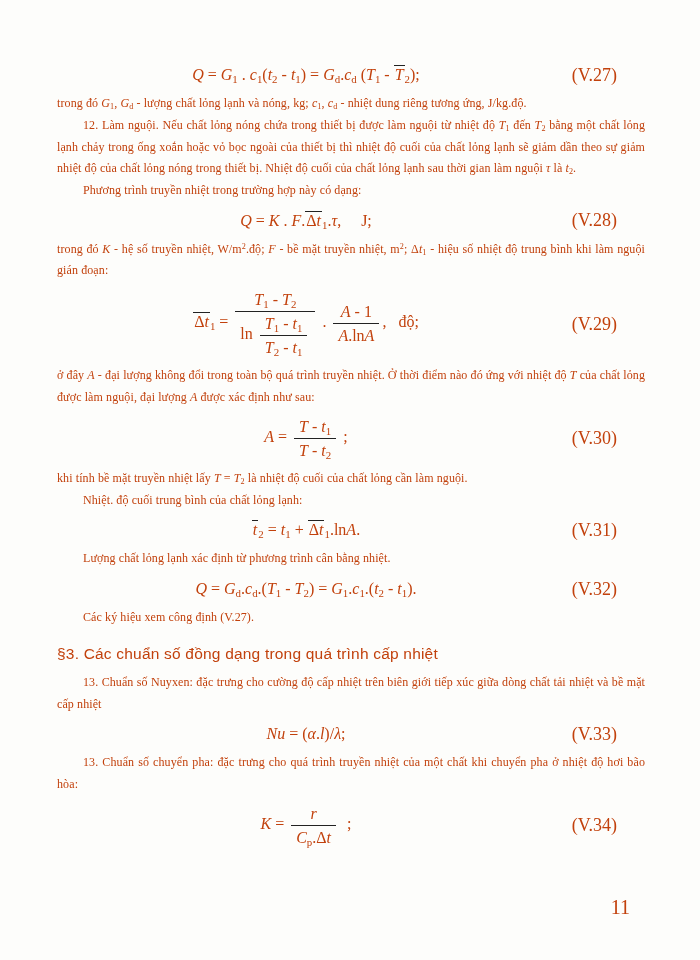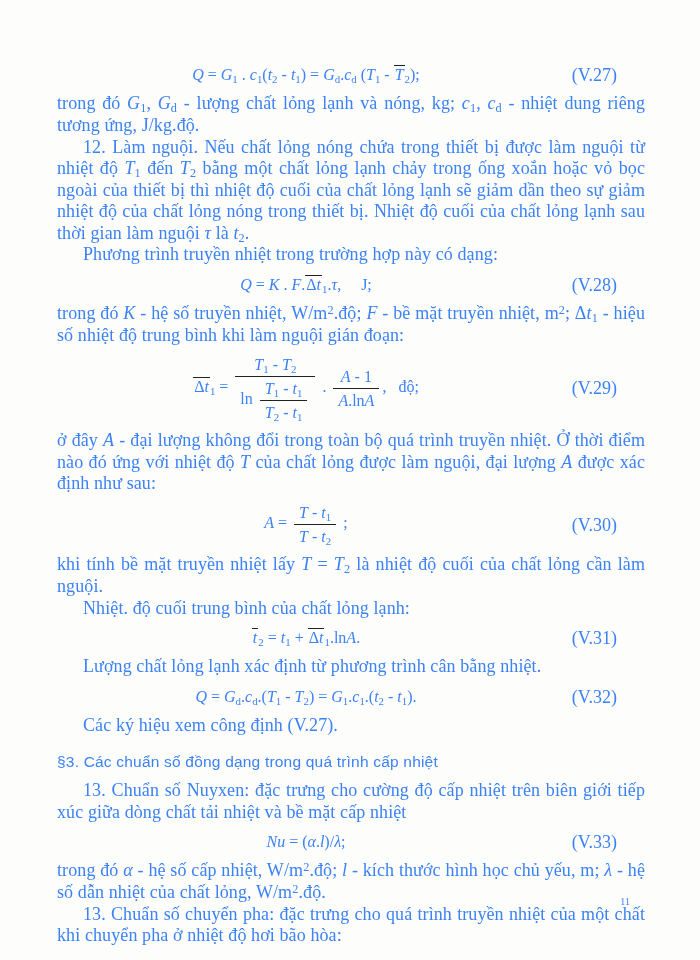--- a/index.html
+++ b/index.html
@@ -1,23 +1,23 @@
 <!DOCTYPE html>
 <html><head>
 <meta charset="utf-8">
 <style>
   html,body{margin:0;padding:0;background:#e8e8e8;}
   .page{
     position:relative;width:700px;height:960px;margin:0 auto;
-    background:#fdfdfb;color:#3b82f6;overflow:hidden;
+    background:#fdfdfb;color:#c2410c;overflow:hidden;
     font-family:"Liberation Serif", serif;
   }
   .content{position:absolute;left:57px;right:55px;top:56px;}
   .para{
-    margin:0;font-size:18px;line-height:21.6px;text-align:justify;
+    margin:0;font-size:12px;line-height:21.6px;text-align:justify;
     letter-spacing:.1px;
   }
   .para.indent{text-indent:26px;}
   .heading{
     margin:16px 0 9px 0;font-family:"Liberation Sans", sans-serif;
     font-weight:normal;font-size:15.5px;letter-spacing:.2px;text-align:left;
   }
   .formula{
     position:relative;text-align:center;margin:8px 0;font-size:16px;
     line-height:1.25;padding-right:90px;
@@ -34,21 +34,21 @@
     display:inline-block;border-top:1.3px solid #222;
     padding:1px 1px 0 1px;line-height:1.05;
   }
   .frac{
     display:inline-block;vertical-align:middle;text-align:center;
     margin:0 3px;line-height:1.2;
   }
   .frac > .num{display:block;border-bottom:1.3px solid #222;padding:0 5px 2px;}
   .frac > .den{display:block;padding:2px 5px 0;}
   .page-number{
-    position:absolute;right:70px;top:896px;font-size:10px;
+    position:absolute;right:70px;top:896px;font-size:20px;
     font-family:"Liberation Serif", serif;
   }
 </style>
 </head>
 <body>
 
 <div class="page">
   <div class="content">
       <div class="formula"><span class="fbody"><i>Q</i> = <i>G</i><sub>1</sub> . <i>c</i><sub>1</sub>(<i>t</i><sub>2</sub> - <i>t</i><sub>1</sub>) = <i>G</i><sub>d</sub>.<i>c</i><sub>d</sub> (<i>T</i><sub>1</sub> - <span class="bar"><i>T</i></span><sub>2</sub>);</span><span class="ftag">(V.27)</span></div>
       <p class="para">trong đó <i>G</i><sub>1</sub>, <i>G</i><sub>d</sub> - lượng chất lỏng lạnh và nóng, kg; <i>c</i><sub>1</sub>, <i>c</i><sub>d</sub> - nhiệt dung riêng tương ứng, J/kg.độ.</p>
@@ -61,18 +61,17 @@
       <div class="formula"><span class="fbody"><i>A</i> = <span class="frac"><span class="num"><i>T</i> - <i>t</i><sub>1</sub></span><span class="den"><i>T</i> - <i>t</i><sub>2</sub></span></span> ;</span><span class="ftag">(V.30)</span></div>
       <p class="para">khi tính bề mặt truyền nhiệt lấy <i>T</i> = <i>T</i><sub>2</sub> là nhiệt độ cuối của chất lỏng cần làm nguội.</p>
       <p class="para indent">Nhiệt. độ cuối trung bình của chất lỏng lạnh:</p>
       <div class="formula"><span class="fbody"><span class="bar"><i>t</i></span><sub>2</sub> = <i>t</i><sub>1</sub> + <span class="bar">Δ<i>t</i></span><sub>1</sub>.ln<i>A</i>.</span><span class="ftag">(V.31)</span></div>
       <p class="para indent">Lượng chất lỏng lạnh xác định từ phương trình cân bằng nhiệt.</p>
       <div class="formula"><span class="fbody"><i>Q</i> = <i>G</i><sub>d</sub>.<i>c</i><sub>d</sub>.(<i>T</i><sub>1</sub> - <i>T</i><sub>2</sub>) = <i>G</i><sub>1</sub>.<i>c</i><sub>1</sub>.(<i>t</i><sub>2</sub> - <i>t</i><sub>1</sub>).</span><span class="ftag">(V.32)</span></div>
       <p class="para indent">Các ký hiệu xem công định (V.27).</p>
       <p class="heading">§3. Các chuẩn số đồng dạng trong quá trình cấp nhiệt</p>
       <p class="para indent">13. Chuẩn số Nuyxen: đặc trưng cho cường độ cấp nhiệt trên biên giới tiếp xúc giữa dòng chất tải nhiệt và bề mặt cấp nhiệt</p>
       <div class="formula"><span class="fbody"><i>Nu</i> = (<i>α</i>.<i>l</i>)/<i>λ</i>;</span><span class="ftag">(V.33)</span></div>
-      <p class="para">trong đó <i>α</i> - hệ số cấp nhiệt, W/m<sup>2</sup>.độ; <i>l</i> - kích thước hình học chủ yếu, m; <i>λ</i> - hệ số dẫn nhiệt của chất lỏng, W/m<sup>2</sup>.độ.</p>
       <p class="para indent">13. Chuẩn số chuyển pha: đặc trưng cho quá trình truyền nhiệt của một chất khi chuyển pha ở nhiệt độ hơi bão hòa:</p>
       <div class="formula"><span class="fbody"><i>K</i> = <span class="frac"><span class="num"><i>r</i></span><span class="den"><i>C</i><sub>p</sub>.Δ<i>t</i></span></span>&nbsp; ;</span><span class="ftag">(V.34)</span></div>
     </div>
   <div class="page-number">11</div>
 </div>
 
 </body></html>

